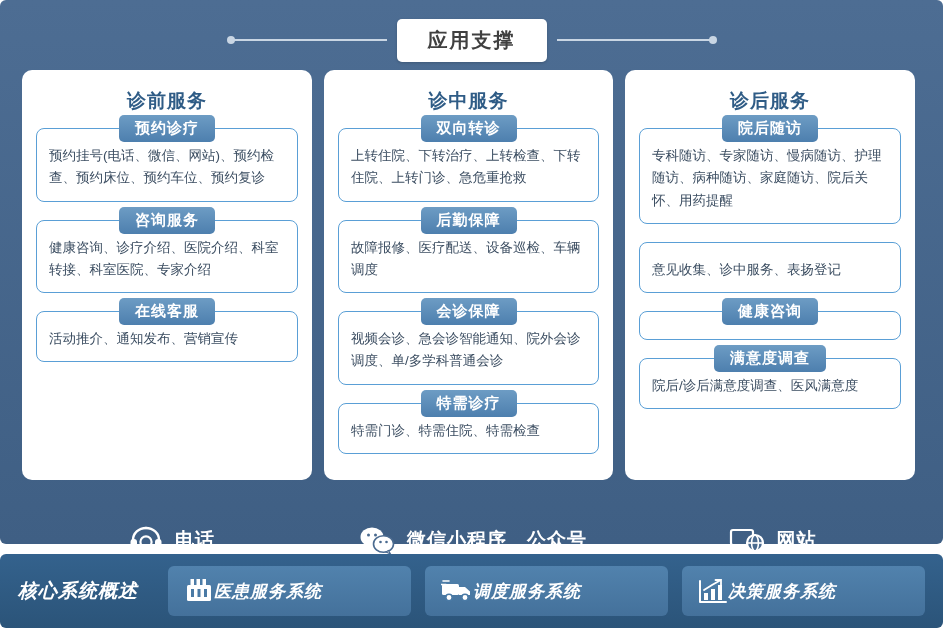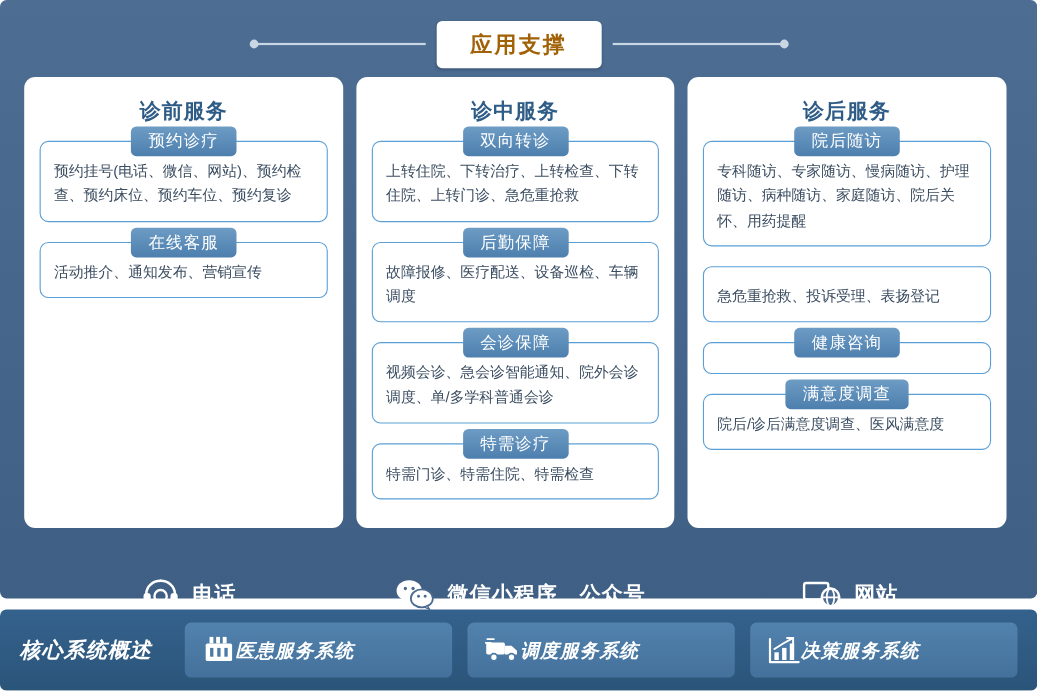--- a/index.html
+++ b/index.html
@@ -50,21 +50,21 @@
     border-radius: 50%;
     background: #c9d6e4;
   }
   .conn-line.left .dot { left: -2px; }
   .conn-line.right .dot { right: -2px; }
   .top-title {
     margin: 0 10px;
     min-width: 150px;
     padding: 8px 26px;
     background: #ffffff;
-    color: #a16207;
+    color: #404040;
     font-size: 20px;
     font-weight: bold;
     letter-spacing: 2px;
     text-align: center;
     border-radius: 5px;
     box-shadow: 0 1px 3px rgba(0,0,0,0.18);
   }
 
   
   .columns {
@@ -103,21 +103,21 @@
   .group:last-child { margin-bottom: 0; }
   .group-label {
     position: absolute;
     top: -14px;
     left: 50%;
     transform: translateX(-50%);
     background: #5a8cb8;
     background: linear-gradient(180deg,#6d9cc4 0%, #4d7fae 100%);
     color: #ffffff;
     font-size: 15px;
-    font-weight: normal;
+    font-weight: bold;
     letter-spacing: 1px;
     padding: 4px 16px;
     border-radius: 5px;
     white-space: nowrap;
   }
   .group-body {
     color: #3b4d61;
     font-size: 13.5px;
     line-height: 1.65;
     text-align: left;
@@ -214,20 +214,24 @@
     <div class="columns">
 
       <div class="column">
         <div class="col-title">诊前服务</div>
 
         <div class="group">
           <div class="group-label">预约诊疗</div>
           <div class="group-body">预约挂号(电话、微信、网站)、预约检查、预约床位、预约车位、预约复诊</div>
         </div>
 
+        <div class="group">
+          <div class="group-label">咨询服务</div>
+          <div class="group-body">健康咨询、诊疗介绍、医院介绍、科室转接、科室医院、专家介绍</div>
+        </div>
 
         <div class="group">
           <div class="group-label">在线客服</div>
           <div class="group-body">活动推介、通知发布、营销宣传</div>
         </div>
       </div>
 
       <div class="column mid">
         <div class="col-title">诊中服务</div>
 
@@ -254,21 +258,21 @@
 
       <div class="column">
         <div class="col-title">诊后服务</div>
 
         <div class="group">
           <div class="group-label">院后随访</div>
           <div class="group-body">专科随访、专家随访、慢病随访、护理随访、病种随访、家庭随访、院后关怀、用药提醒</div>
         </div>
 
         <div class="group">
-          <div class="group-body">急危重抢救、投诉受理、表扬登记</div>
+          <div class="group-body">意见收集、诊中服务、表扬登记</div>
         </div>
 
         <div class="group">
           <div class="group-label">健康咨询</div>
         </div>
 
         <div class="group">
           <div class="group-label">满意度调查</div>
           <div class="group-body">院后/诊后满意度调查、医风满意度</div>
         </div>

